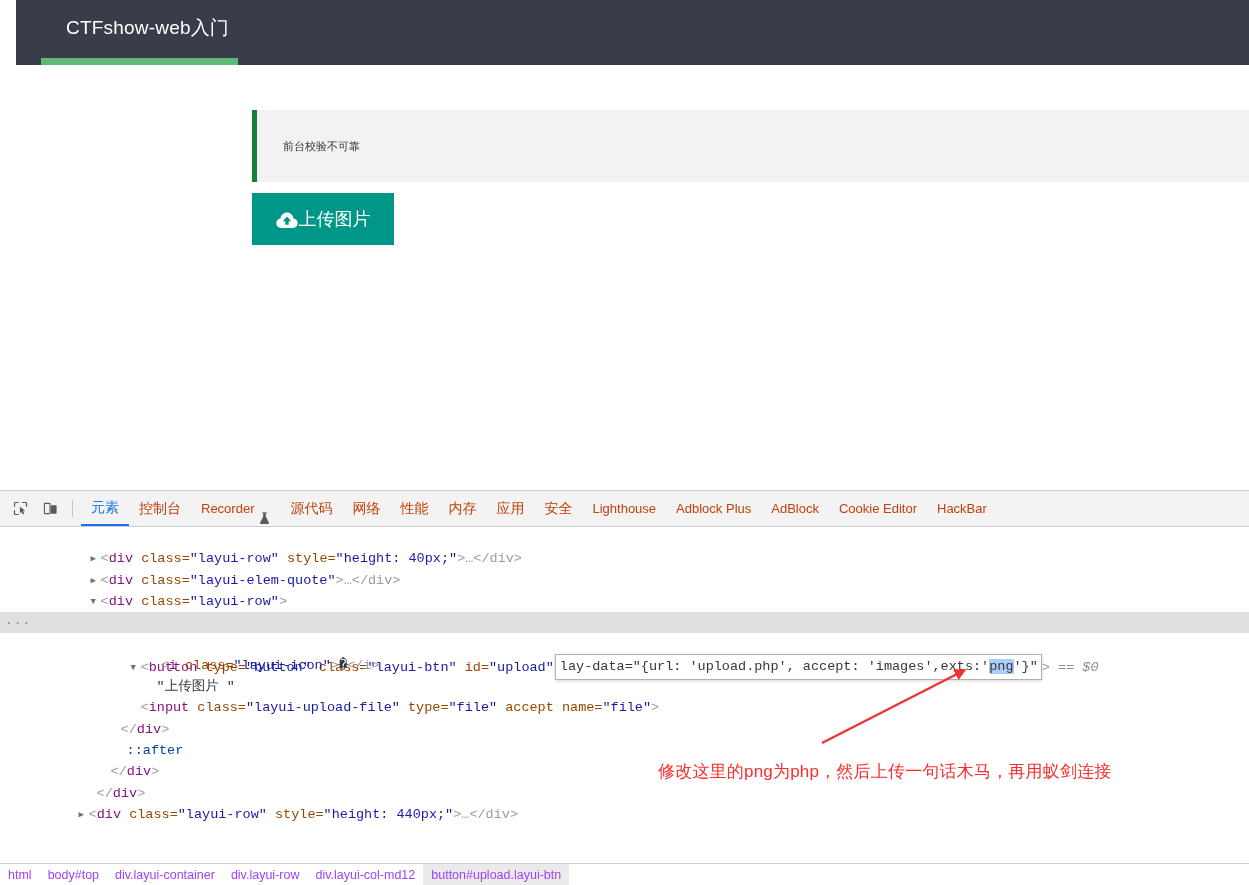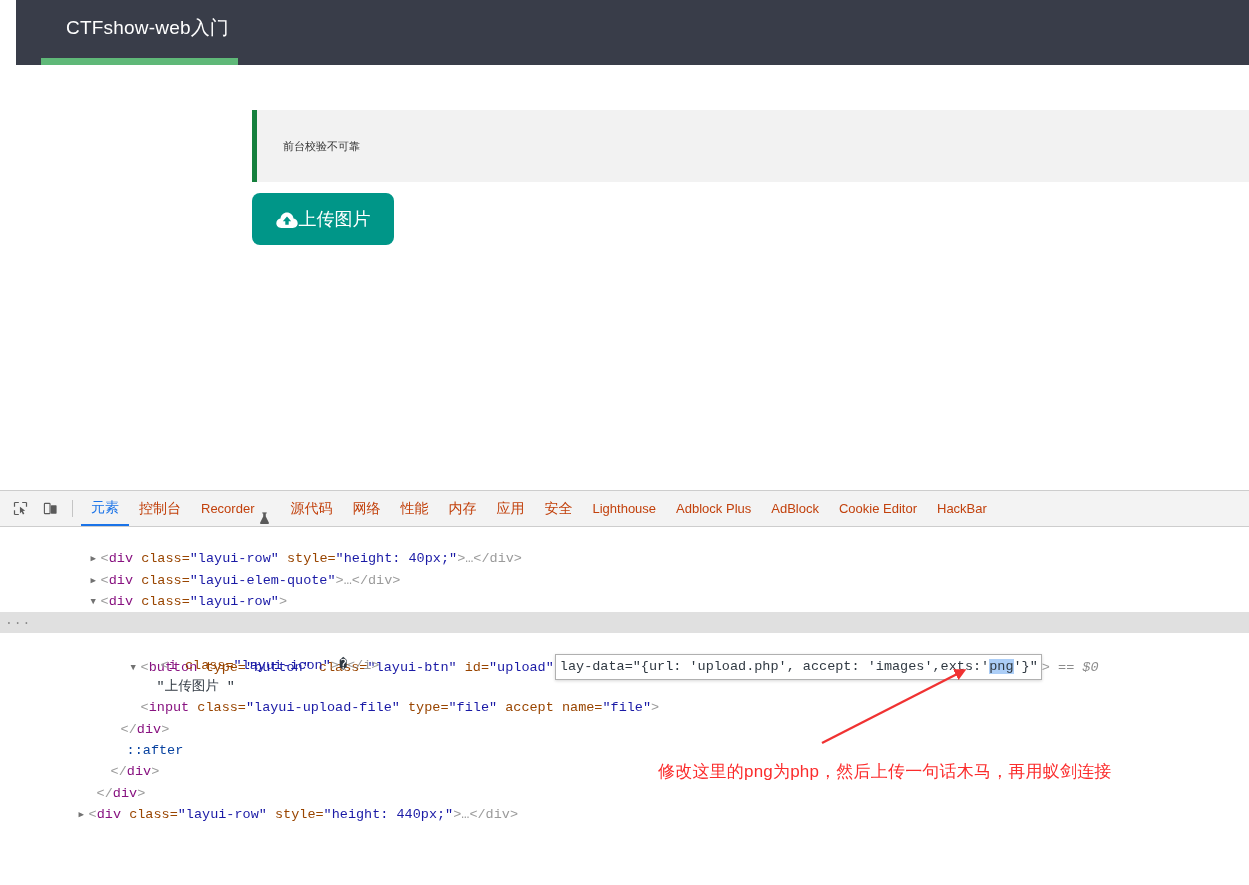--- a/index.html
+++ b/index.html
@@ -72,21 +72,21 @@
   }
 
   .upload-btn {
     position: absolute;
     left: 0;
     top: 83px;
     width: 142px;
     height: 52px;
     background: #009688;
     border: none;
-    border-radius: 8px;
+    border-radius: 0;
     color: #ffffff;
     font-size: 18px;
     display: flex;
     align-items: center;
     justify-content: center;
     gap: 1px;
     cursor: pointer;
     font-family: "Liberation Sans", sans-serif;
     padding: 0;
   }
@@ -419,20 +419,28 @@
 
     <div class="dom-line">
       <span class="ind" style="width:48px;"></span><span class="punc">&lt;/</span><span class="tag">div</span><span class="punc">&gt;</span>
     </div>
 
     <div class="dom-line">
       <span class="ind" style="width:30px;"></span><span class="tw">▶</span><span class="punc">&lt;</span><span class="tag">div</span> <span class="attrn">class=</span><span class="attrv">"layui-row"</span><span class="attrn"> style=</span><span class="attrv">"height: 440px;"</span><span class="punc">&gt;…&lt;/div&gt;</span>
     </div>
   </div>
 
+  <div class="dt-breadcrumb">
+    <div class="crumb">html</div>
+    <div class="crumb">body#top</div>
+    <div class="crumb">div.layui-container</div>
+    <div class="crumb">div.layui-row</div>
+    <div class="crumb">div.layui-col-md12</div>
+    <div class="crumb active">button#upload.layui-btn</div>
+  </div>
 </div>
 
 <svg id="annot-arrow" width="200" height="110" viewBox="0 0 200 110">
   <defs>
     <marker id="arrowhead" markerWidth="5" markerHeight="5" refX="3.4" refY="2.5" orient="auto">
       <polygon points="0,0 5,2.5 0,5" fill="#f03232"></polygon>
     </marker>
   </defs>
   <line x1="22" y1="88" x2="163" y2="16" stroke="#f03232" stroke-width="2.4" marker-end="url(#arrowhead)"></line>
 </svg>

